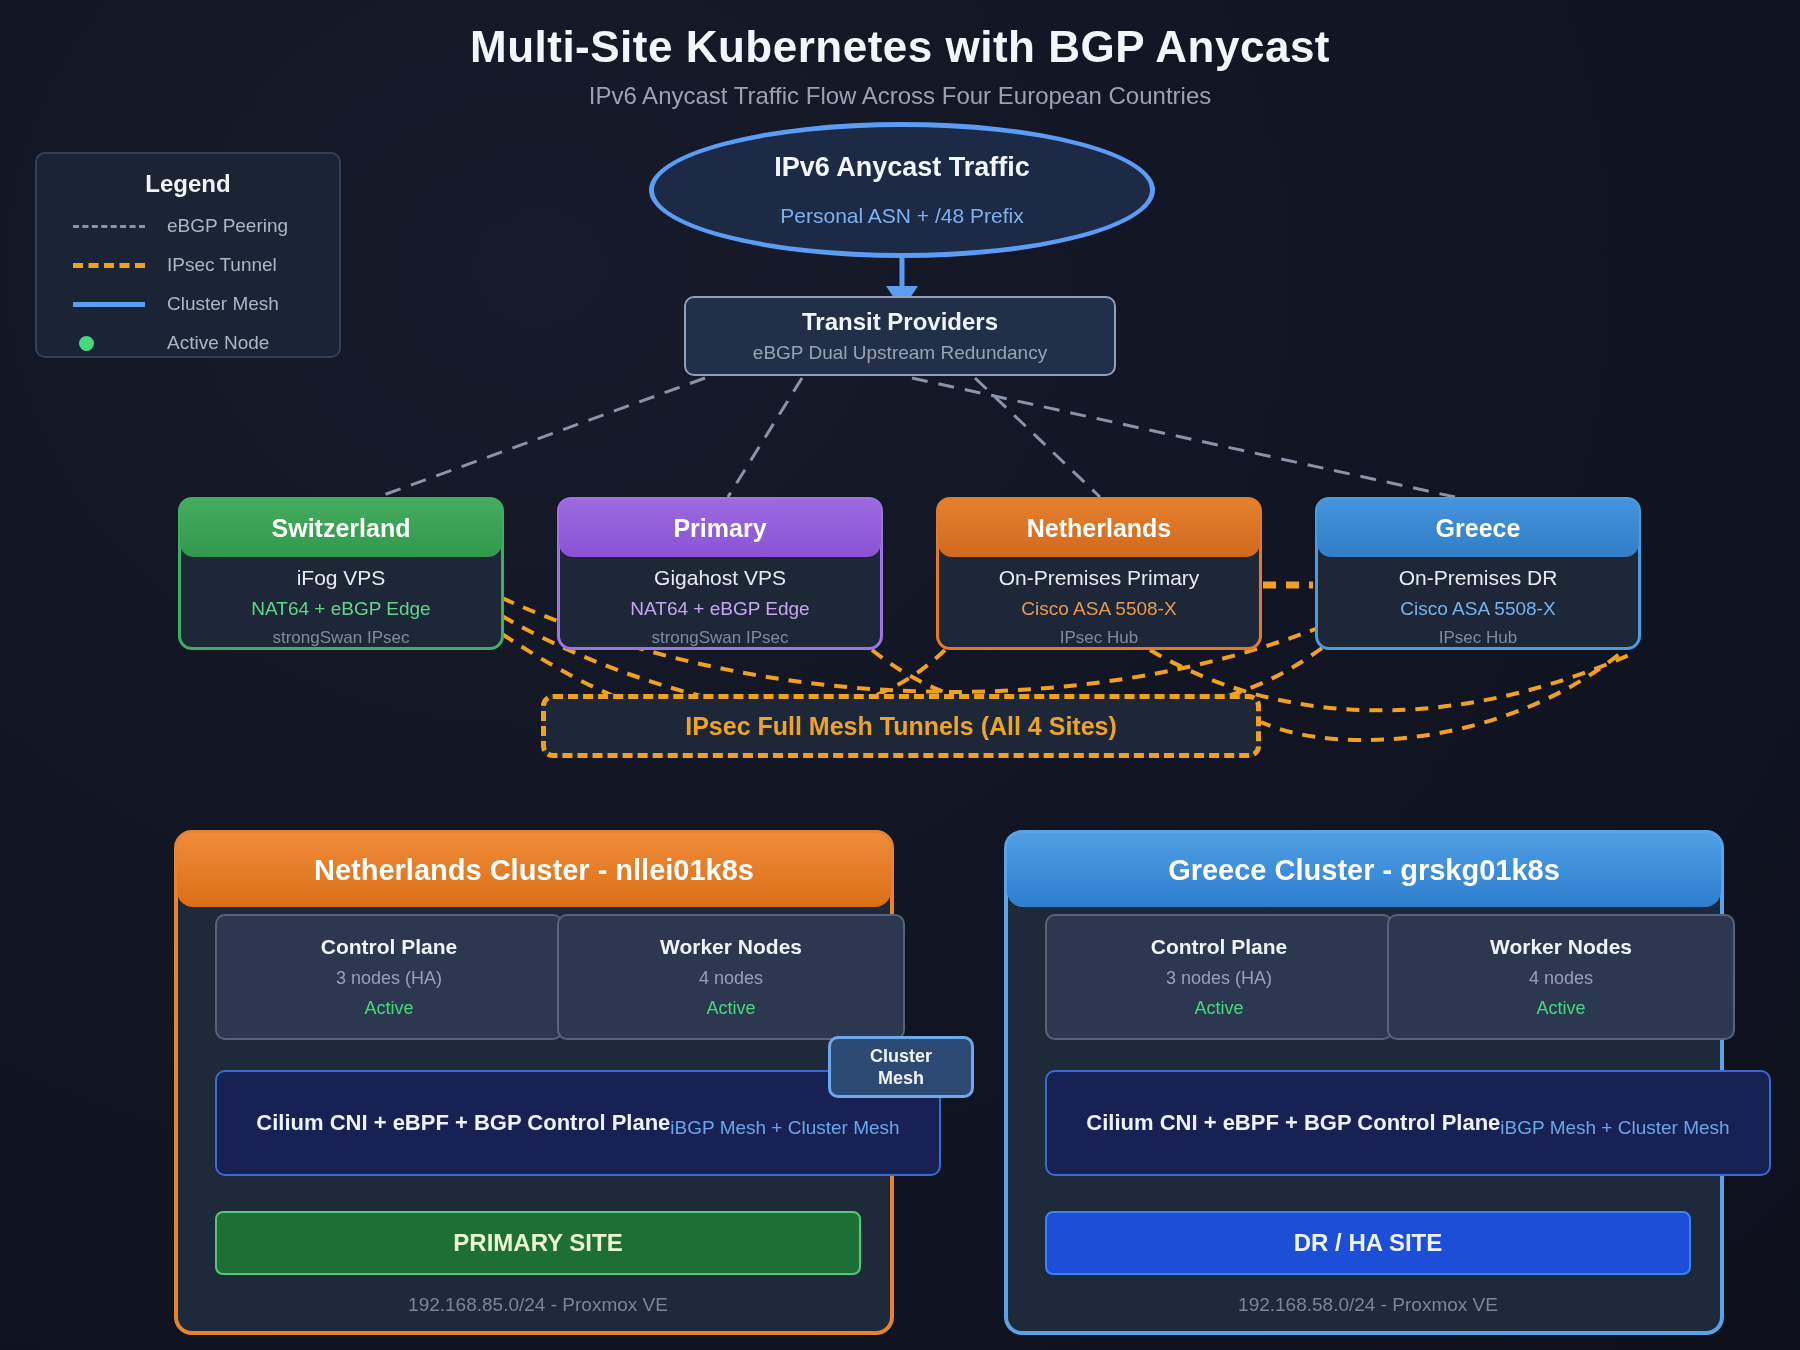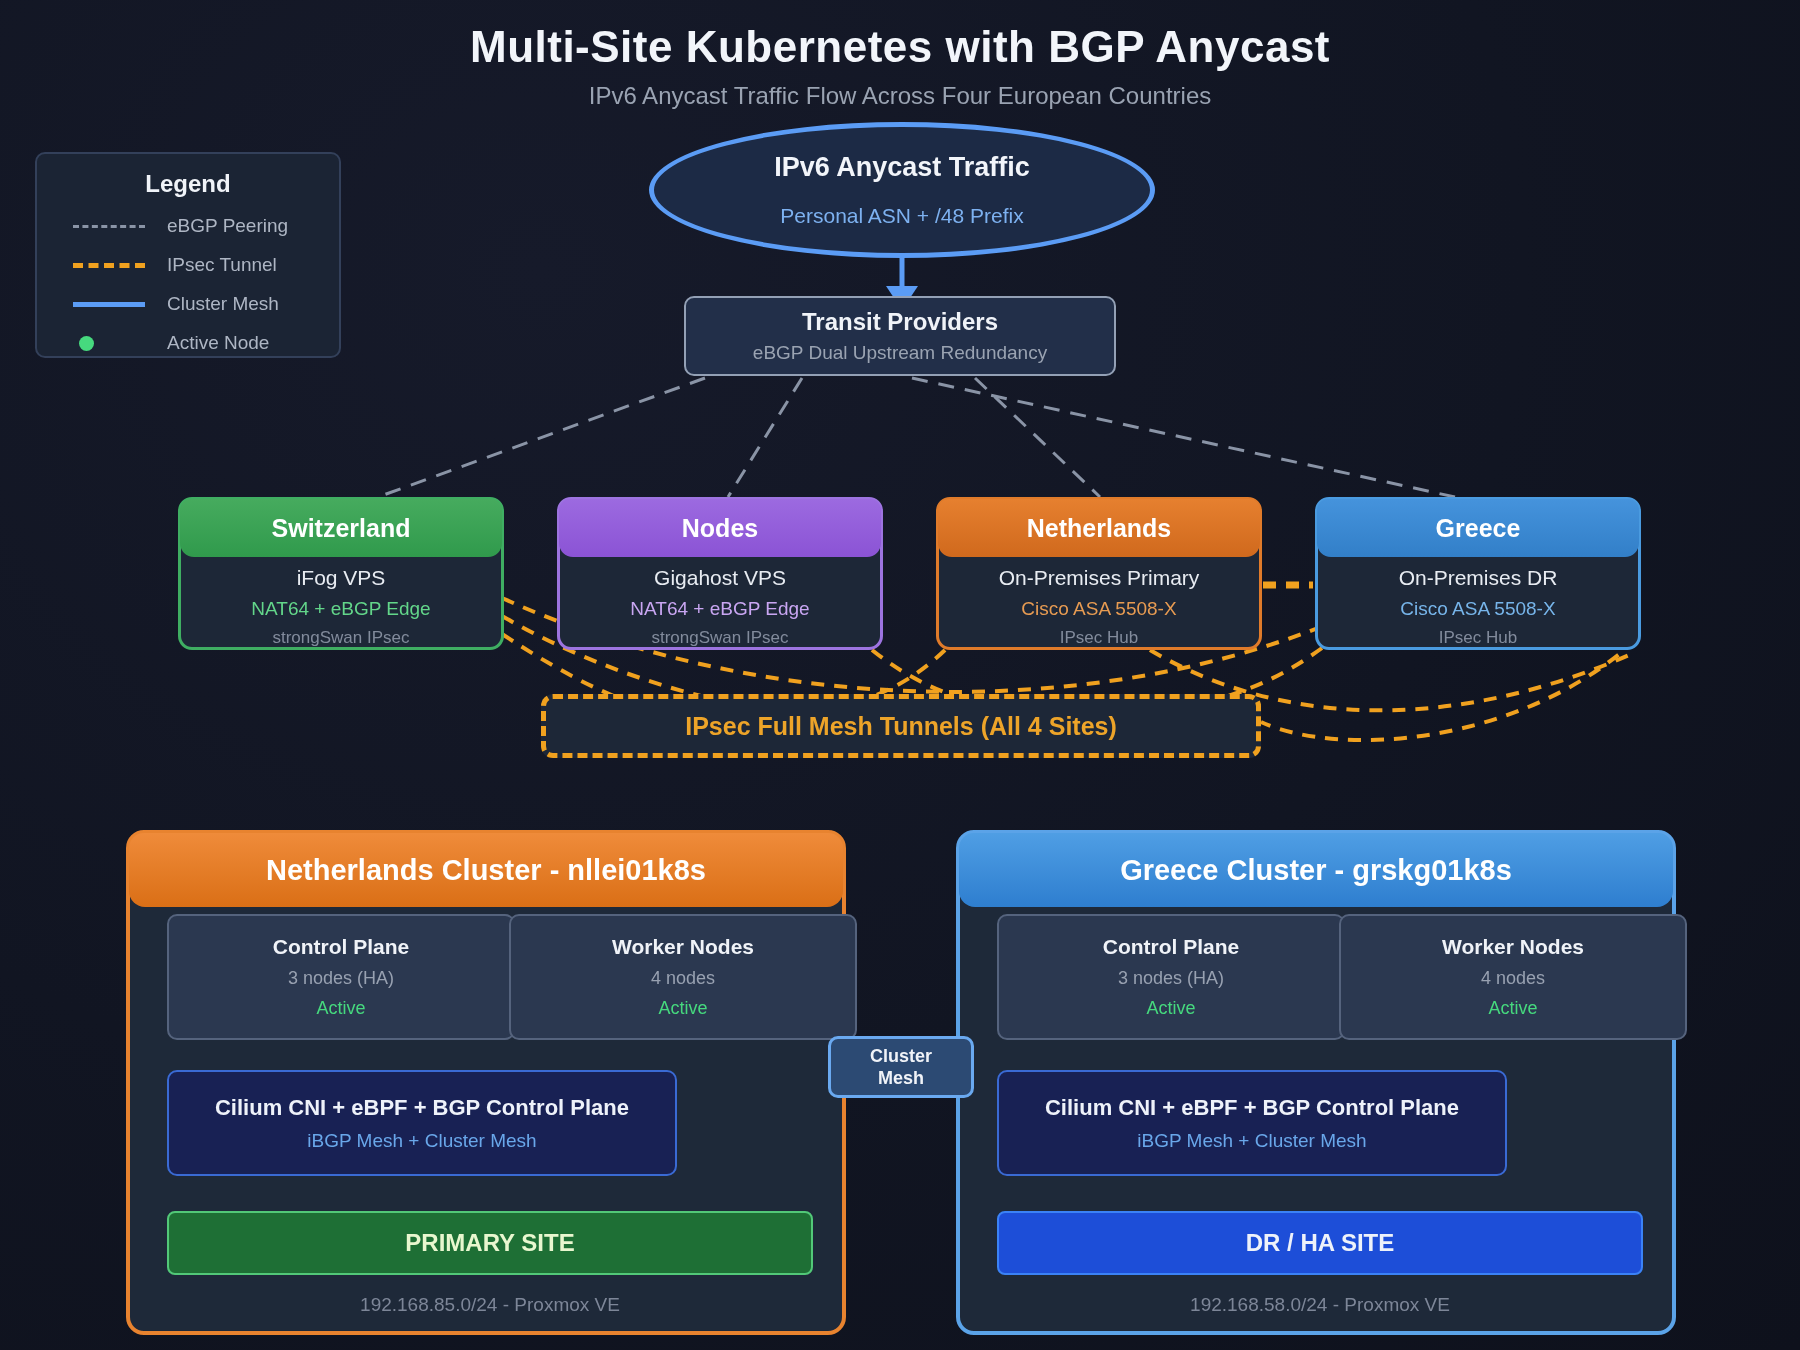--- a/index.html
+++ b/index.html
@@ -49,33 +49,33 @@
   .site-no{--bd:#9d74e0;--h1:#9c6ae0;--h2:#8b53d5;--ac:#c9a6f2;left:557px;}
   .site-nl{--bd:#e07b2a;--h1:#e6802f;--h2:#d0691d;--ac:#e79b52;left:936px;}
   .site-gr{--bd:#4a9be0;--h1:#4593dc;--h2:#327fc8;--ac:#77b5ea;left:1315px;}
 
   
   .meshbox{left:541px;top:694px;width:720px;height:64px;background:#1d2737;border:5px dashed #f0a11f;border-radius:12px;
     display:flex;align-items:center;justify-content:center;box-sizing:border-box;}
   .meshbox span{font-size:25px;font-weight:bold;color:#eda429;}
 
   
-  .cluster{top:830px;width:720px;height:505px;background:#1e2939;border-radius:18px;box-sizing:border-box;border:4px solid var(--cb);}
+  .cluster{top:830px;width:720px;height:505px;background:#1e2939;border-radius:18px;box-sizing:border-box;border:4px solid var(--cb);margin-left:48px;}
   .cluster .chdr{height:74px;margin:-1px;border-radius:15px 15px 16px 16px;background:linear-gradient(180deg,var(--ch1),var(--ch2));
     display:flex;align-items:center;justify-content:center;font-size:29px;font-weight:bold;color:#fff;}
   .cl-nl{--cb:#e8832f;--ch1:#ef8b3a;--ch2:#da6f16;left:126px;}
   .cl-gr{--cb:#5ba3e8;--ch1:#4f9ee4;--ch2:#2e7ecf;left:956px;}
   .nodebox{position:absolute;top:80px;width:348px;height:126px;background:#2b3850;border:2px solid #55637d;border-radius:10px;
     display:flex;flex-direction:column;align-items:center;justify-content:center;box-sizing:border-box;}
   .nodebox .n1{font-size:21px;font-weight:bold;color:#f0f3f8;}
   .nodebox .n2{font-size:18px;color:#98a1b1;margin-top:9px;}
   .nodebox .n3{font-size:18px;color:#46d97e;margin-top:9px;}
   .nb-left{left:37px;} .nb-right{left:379px;}
-  .cnibox{position:absolute;left:37px;top:236px;width:510px;height:106px;background:#182154;border:2px solid #3a6ad4;border-radius:10px;
-    display:flex;flex-direction:column;align-items:center;justify-content:center;box-sizing:border-box;}
+  .cnibox{position:absolute;left:37px;top:236px;width:726px;height:106px;background:#182154;border:2px solid #3a6ad4;border-radius:10px;
+    display:flex;flex-direction:row;align-items:center;justify-content:center;box-sizing:border-box;}
   .cnibox .c1{font-size:22px;font-weight:bold;color:#eef2fa;}
   .cnibox .c2{font-size:19px;color:#69a7ea;margin-top:9px;}
   .rolebar{position:absolute;left:37px;top:377px;width:646px;height:64px;border-radius:8px;
     display:flex;align-items:center;justify-content:center;box-sizing:border-box;font-size:24px;font-weight:bold;}
   .role-primary{background:#1e6f35;border:2px solid #52c878;color:#e9f7cf;}
   .role-dr{background:#1d4ed8;border:2px solid #3b82f6;color:#eef2fa;}
   .clfooter{position:absolute;left:0;top:460px;width:720px;text-align:center;font-size:19px;color:#7d8698;}
 
   
   .meshlink{left:828px;top:1036px;width:146px;height:62px;background:#2c4a73;border:3px solid #6aa9f0;border-radius:10px;
@@ -155,21 +155,21 @@
     <div class="t2">eBGP Dual Upstream Redundancy</div>
   </div>
 
   <div class="abs site site-ch">
     <div class="hdr">Switzerland</div>
     <div class="b1">iFog VPS</div>
     <div class="b2">NAT64 + eBGP Edge</div>
     <div class="b3">strongSwan IPsec</div>
   </div>
   <div class="abs site site-no">
-    <div class="hdr">Nodes</div>
+    <div class="hdr">Primary</div>
     <div class="b1">Gigahost VPS</div>
     <div class="b2">NAT64 + eBGP Edge</div>
     <div class="b3">strongSwan IPsec</div>
   </div>
   <div class="abs site site-nl">
     <div class="hdr">Netherlands</div>
     <div class="b1">On-Premises Primary</div>
     <div class="b2">Cisco ASA 5508-X</div>
     <div class="b3">IPsec Hub</div>
   </div>

